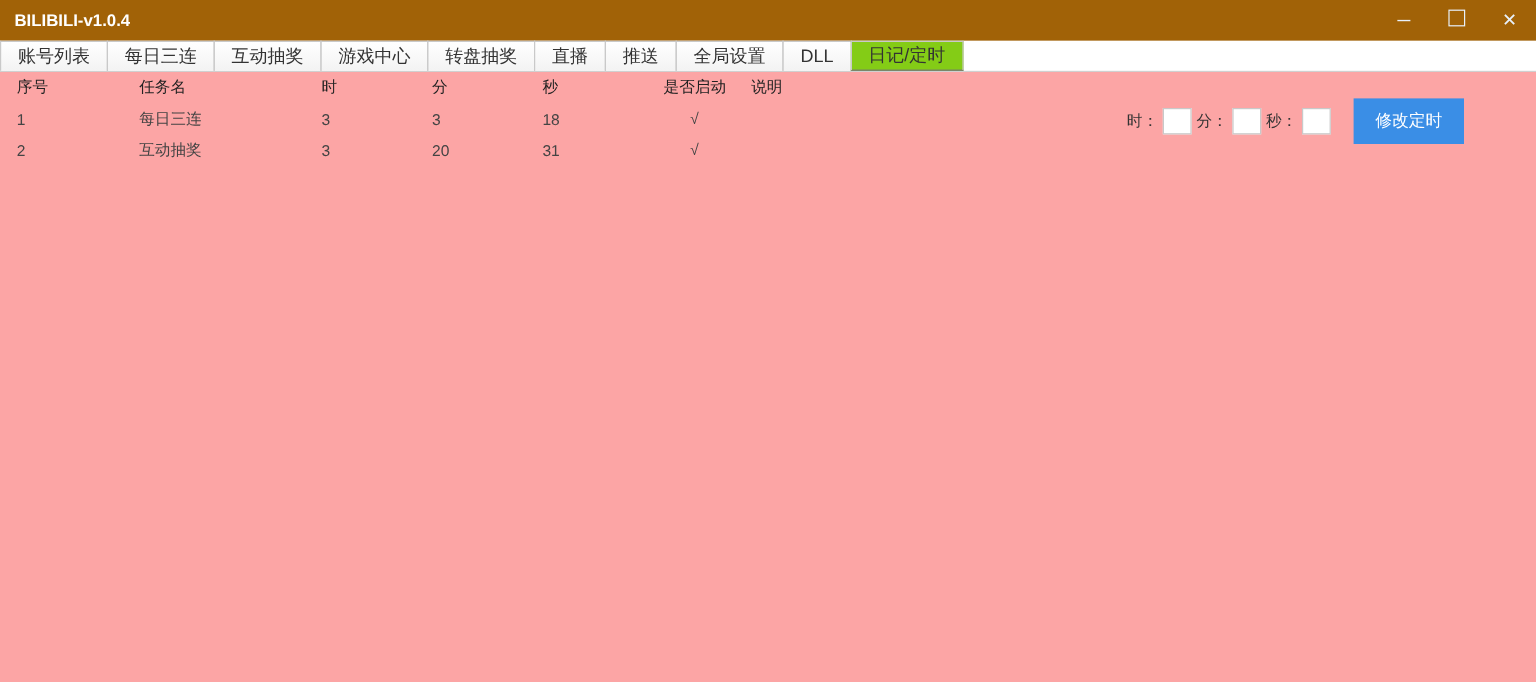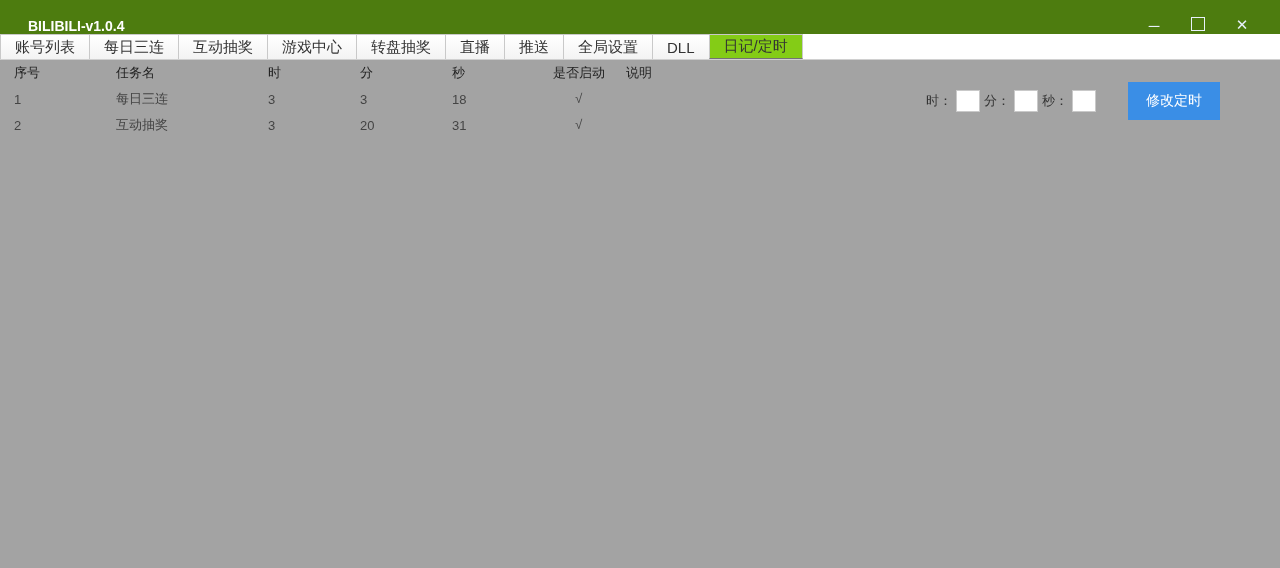--- a/index.html
+++ b/index.html
@@ -15,25 +15,25 @@
   }
   .window {
     width: 1280px;
     height: 568px;
     display: flex;
     flex-direction: column;
   }
   
   .titlebar {
     height: 34px;
-    background: #4d7c0f;
+    background: #a16207;
     color: #ffffff;
     display: flex;
-    align-items: flex-end;
-    padding: 0 28px;
+    align-items: center;
+    padding: 0 12px;
     font-size: 14px;
     font-weight: bold;
     justify-content: space-between;
   }
   .title-controls {
     display: flex;
     gap: 24px;
     align-items: center;
     color: #e8f1fb;
     font-weight: normal;
@@ -73,21 +73,21 @@
   .tab.active {
     background: #84cc16;
     border-bottom: 1px solid #737373;
     position: relative;
     z-index: 2;
   }
   
   .content {
     position: relative;
     flex: 1;
-    background: #a3a3a3;
+    background: #fca5a5;
     overflow: hidden;
   }
   
   .tbl {
     border-collapse: collapse;
     font-size: 13px;
     margin-left: 8px;
   }
   .tbl th, .tbl td {
     text-align: left;
@@ -129,21 +129,21 @@
     text-align: center;
     padding: 0;
   }
   .btn-primary {
     background: #3a8ee6;
     color: #ffffff;
     border: none;
     height: 38px;
     padding: 0 18px;
     font-size: 14px;
-    margin-left: 28px;
+    margin-left: 15px;
     cursor: default;
     text-align: right;
   }
 </style>
 </head>
 <body>
 
 <div class="window">
 
   <div class="titlebar">

